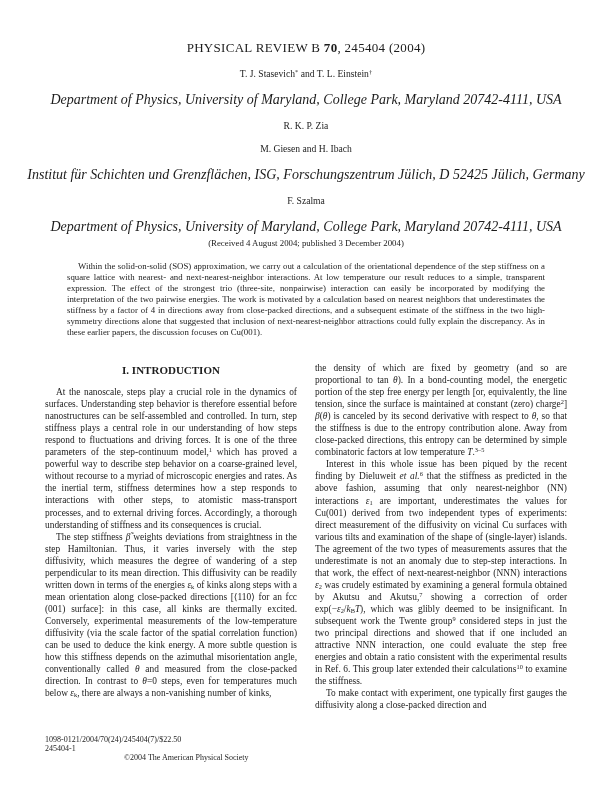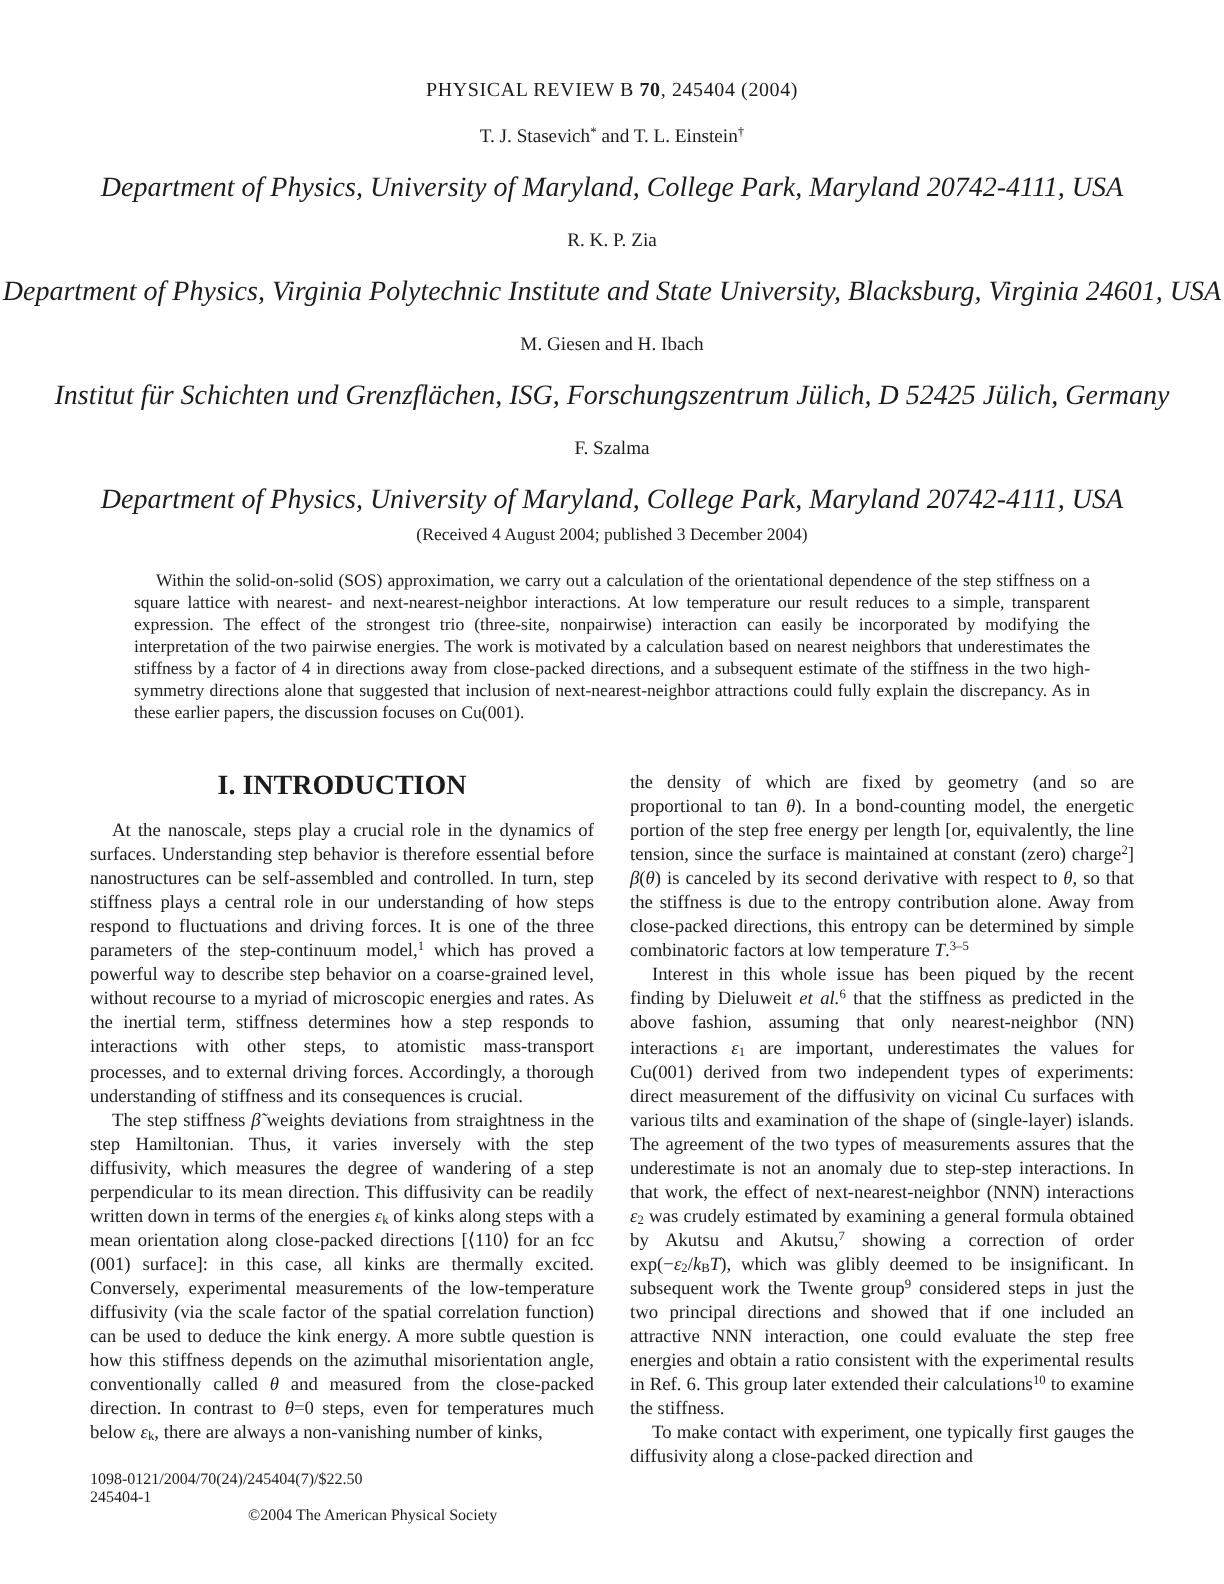--- a/index.html
+++ b/index.html
@@ -9,21 +9,21 @@
     margin:0 auto;
     background:#ffffff;
     color:#1c1c1c;
     font-family:"Liberation Serif","DejaVu Serif",serif;
     overflow:hidden;
     box-sizing:border-box;
   }
   .journal-header{
     margin-top:40px;
     text-align:center;
-    font-size:10px;
+    font-size:13px;
     letter-spacing:0.3px;
   }
   .paper-title{
     width:516px;
     margin:16px auto 0;
     text-align:center;
     font-weight:bold;
     font-size:11.6px;
     line-height:14.5px;
   }
@@ -49,21 +49,21 @@
   }
   .col{
     width:252px;
     font-size:9.4px;
     line-height:12.05px;
     text-align:justify;
   }
   .section-heading{
     text-align:center;
     font-weight:bold;
-    font-size:14px;
+    font-size:11px;
     margin:2px 0 10px;
     text-indent:0;
   }
   .col p{margin:0;text-indent:11px;}
   .col p.no-indent{text-indent:0;}
   sup{font-size:0.68em;vertical-align:0.45em;line-height:0;}
   sub{font-size:0.68em;vertical-align:-0.18em;line-height:0;}
   .footer{
     position:absolute;
     left:45px;right:58px;bottom:30px;
@@ -83,21 +83,20 @@
   <div class="journal-header">PHYSICAL REVIEW B <b>70</b>, 245404 (2004)</div>
 
 
   <div class="author-block">
     <div class="name">T. J. Stasevich<sup>*</sup> and T. L. Einstein<sup>†</sup></div>
     <div class="affil">Department of Physics, University of Maryland, College Park, Maryland 20742-4111, USA</div>
   </div>
 
   <div class="author-block">
     <div class="name">R. K. P. Zia</div>
-    <div class="affil">Department of Physics, Virginia Polytechnic Institute and State University, Blacksburg, Virginia 24601, USA</div>
   </div>
 
   <div class="author-block">
     <div class="name">M. Giesen and H. Ibach</div>
     <div class="affil">Institut für Schichten und Grenzflächen, ISG, Forschungszentrum Jülich, D 52425 Jülich, Germany</div>
   </div>
 
   <div class="author-block">
     <div class="name">F. Szalma</div>
     <div class="affil">Department of Physics, University of Maryland, College Park, Maryland 20742-4111, USA</div>

